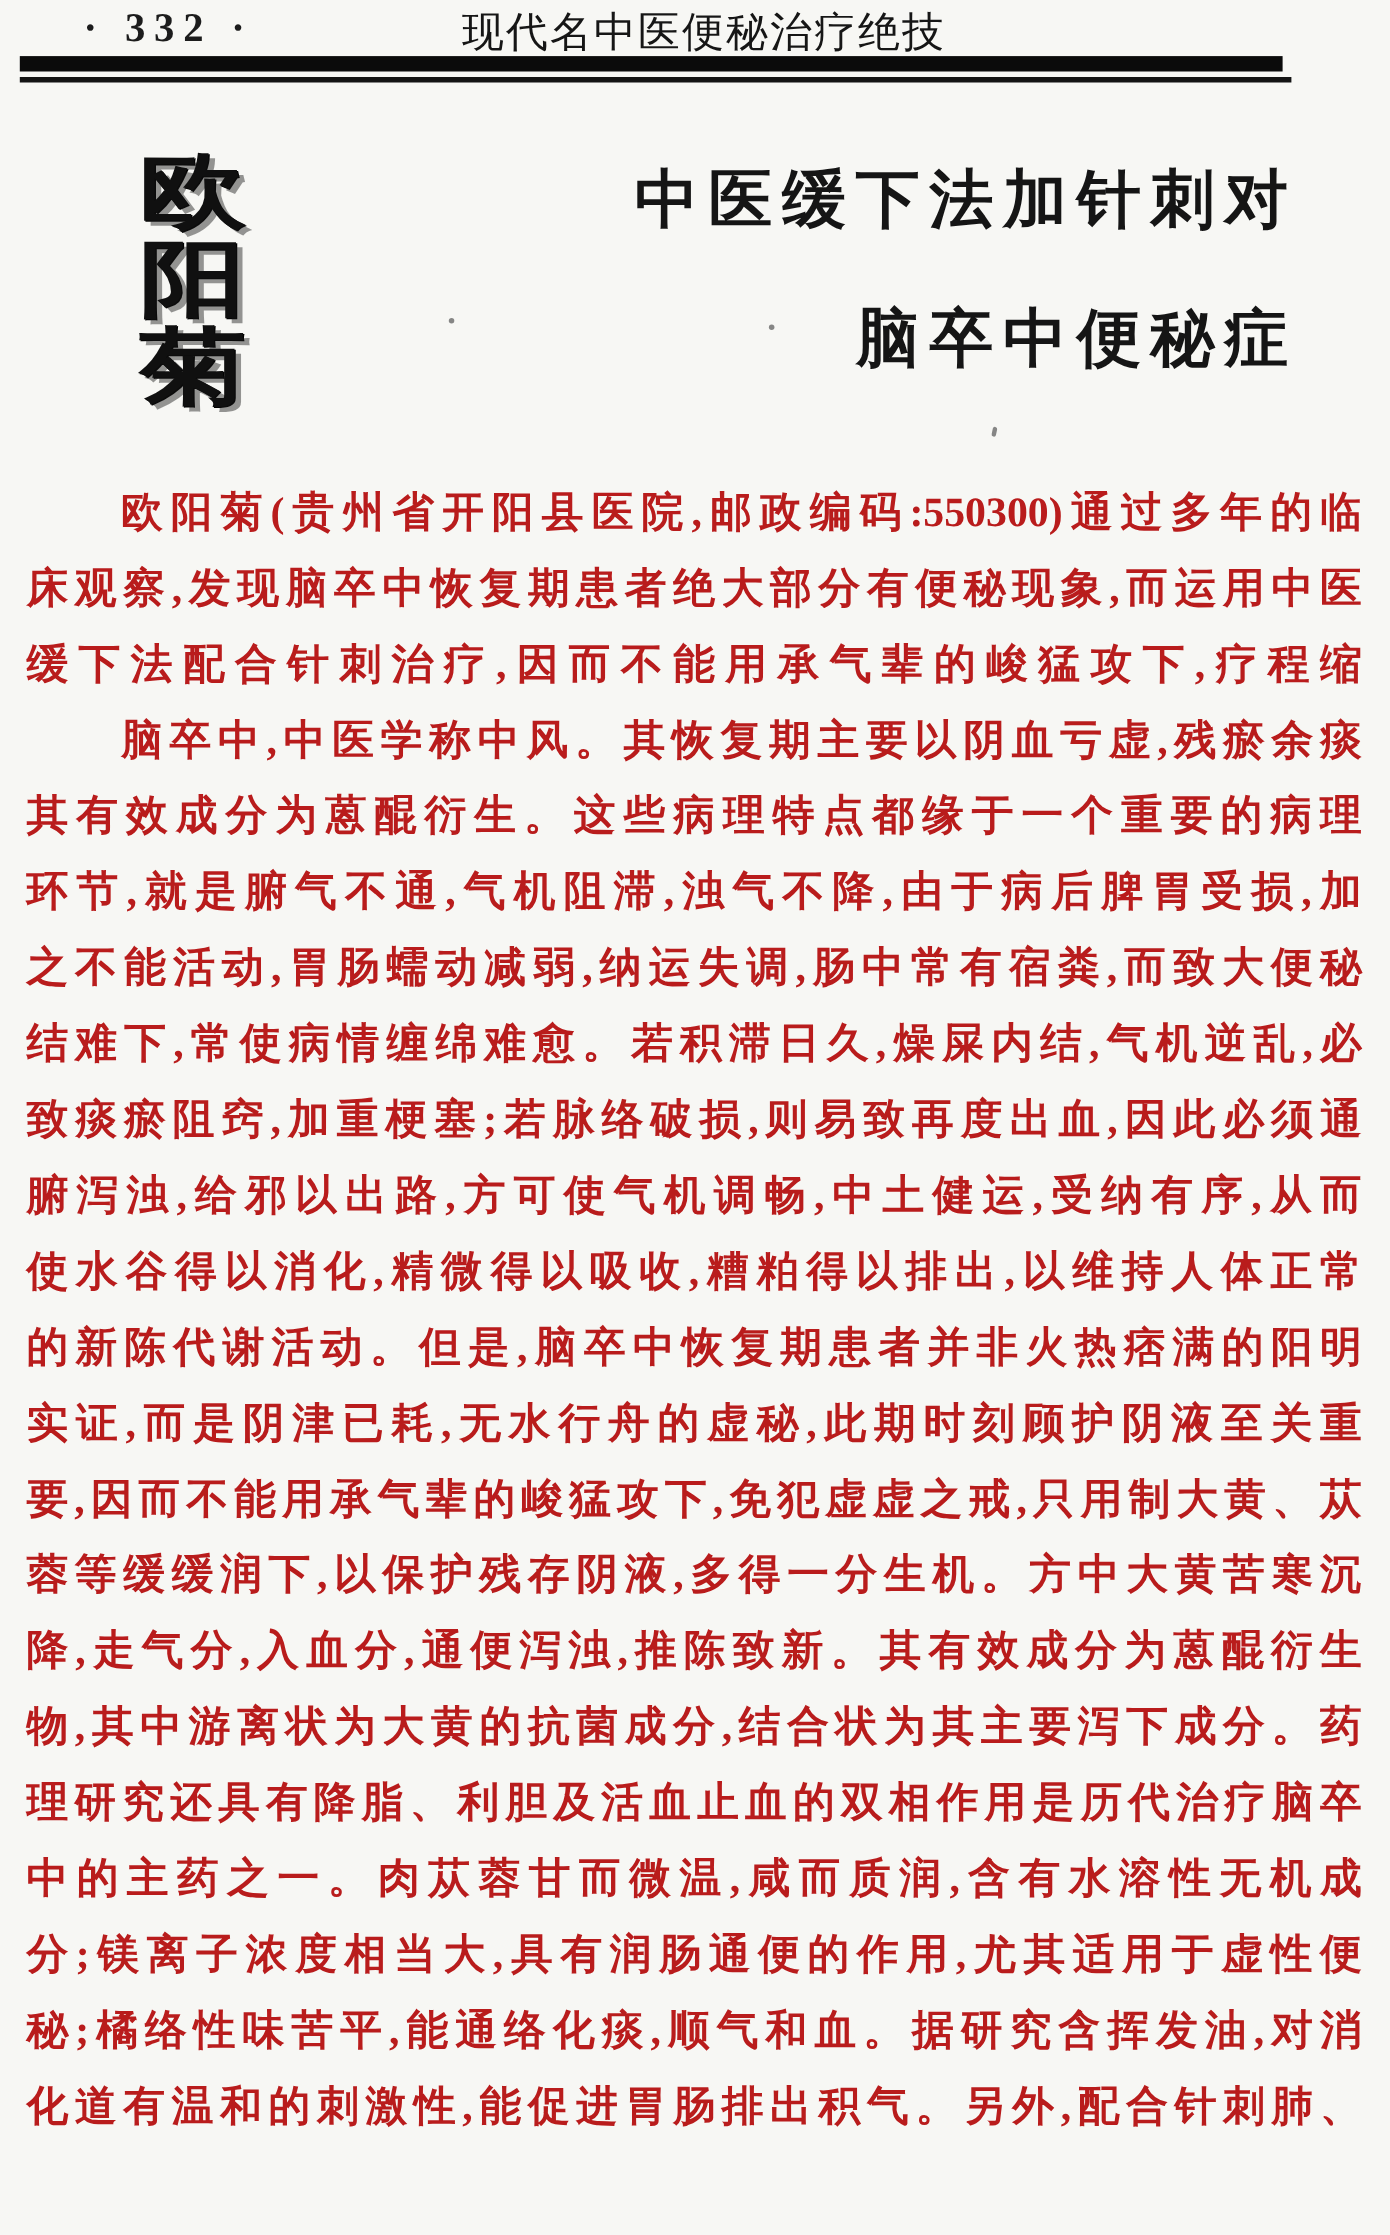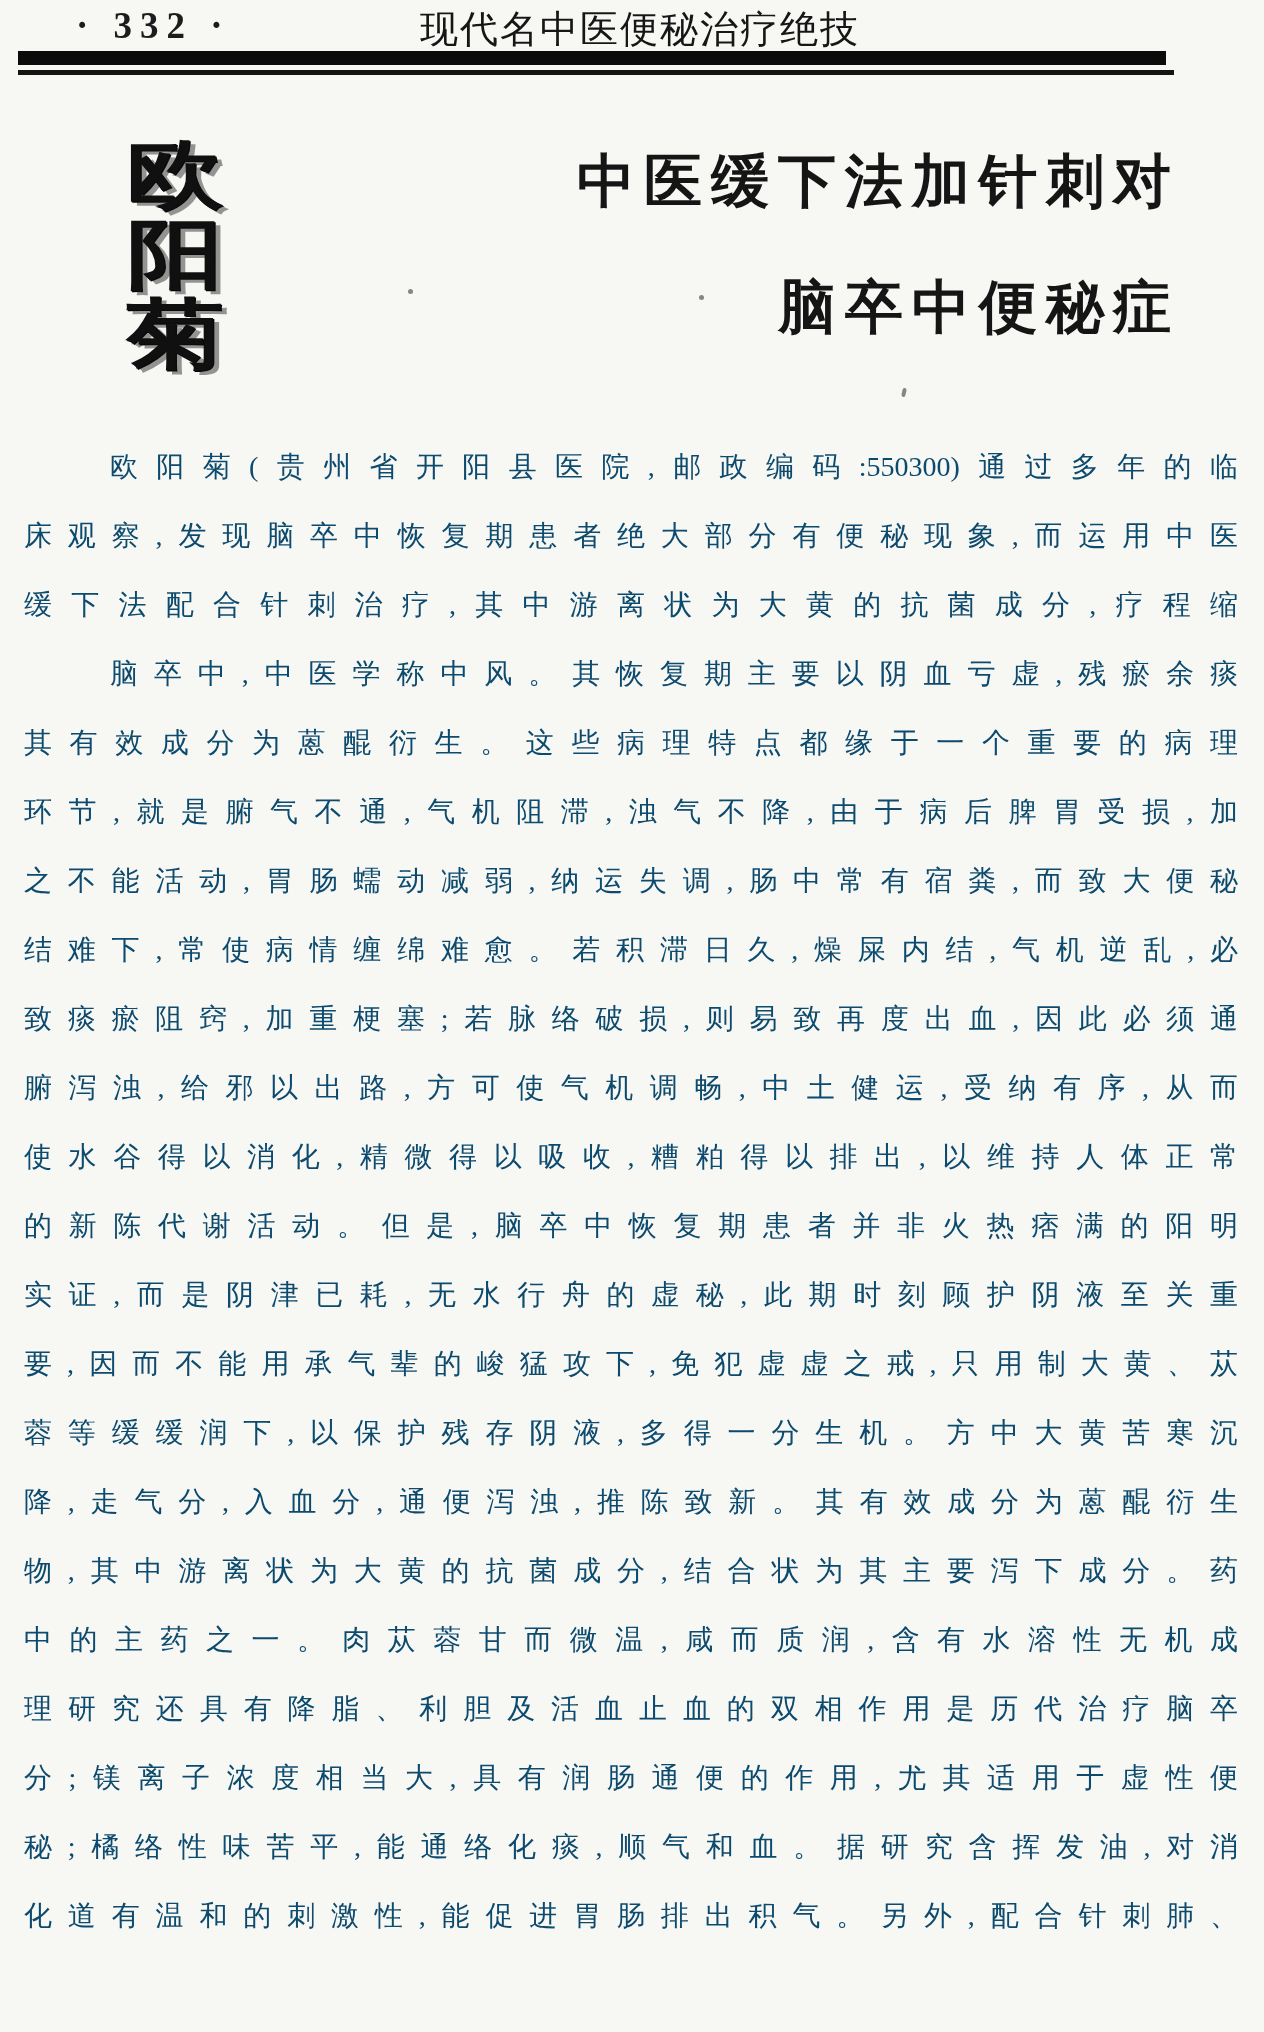--- a/index.html
+++ b/index.html
@@ -87,23 +87,23 @@
   }
   
   .body-text {
     position: absolute;
     left: 24px; top: 432px;
     width: 1214px;
   }
   .line {
     height: 69px;
     line-height: 69px;
-    font-size: 28px;
-    font-weight: 400;
-    color: #0c4a6e;
+    font-size: 38px;
+    font-weight: 700;
+    color: #b91c1c;
     white-space: nowrap;
     text-align: justify;
     text-align-last: justify;
     overflow: visible;
   }
   .line.indent { text-indent: 86px; }
   .line.short { text-align-last: left; white-space: normal; }
   
   .speck { position: absolute; background: #4a4a4a; border-radius: 50%; opacity: .65; }
   .sp1 { left: 408px; top: 289px; width: 5px; height: 5px; }
@@ -129,37 +129,37 @@
     </div>
 
   <div class="titles">
     <div class="t1">中医缓下法加针刺对</div>
     <div class="t2">脑卒中便秘症</div>
   </div>
 
   <div class="body-text" id="body-text">
       <div class="line indent">欧阳菊(贵州省开阳县医院,邮政编码:550300)通过多年的临</div>
       <div class="line">床观察,发现脑卒中恢复期患者绝大部分有便秘现象,而运用中医</div>
-      <div class="line">缓下法配合针刺治疗,其中游离状为大黄的抗菌成分,疗程缩</div>
+      <div class="line">缓下法配合针刺治疗,因而不能用承气辈的峻猛攻下,疗程缩</div>
       <div class="line indent">脑卒中,中医学称中风。其恢复期主要以阴血亏虚,残瘀余痰</div>
       <div class="line">其有效成分为蒽醌衍生。这些病理特点都缘于一个重要的病理</div>
       <div class="line">环节,就是腑气不通,气机阻滞,浊气不降,由于病后脾胃受损,加</div>
       <div class="line">之不能活动,胃肠蠕动减弱,纳运失调,肠中常有宿粪,而致大便秘</div>
       <div class="line">结难下,常使病情缠绵难愈。若积滞日久,燥屎内结,气机逆乱,必</div>
       <div class="line">致痰瘀阻窍,加重梗塞;若脉络破损,则易致再度出血,因此必须通</div>
       <div class="line">腑泻浊,给邪以出路,方可使气机调畅,中土健运,受纳有序,从而</div>
       <div class="line">使水谷得以消化,精微得以吸收,糟粕得以排出,以维持人体正常</div>
       <div class="line">的新陈代谢活动。但是,脑卒中恢复期患者并非火热痞满的阳明</div>
       <div class="line">实证,而是阴津已耗,无水行舟的虚秘,此期时刻顾护阴液至关重</div>
       <div class="line">要,因而不能用承气辈的峻猛攻下,免犯虚虚之戒,只用制大黄、苁</div>
       <div class="line">蓉等缓缓润下,以保护残存阴液,多得一分生机。方中大黄苦寒沉</div>
       <div class="line">降,走气分,入血分,通便泻浊,推陈致新。其有效成分为蒽醌衍生</div>
       <div class="line">物,其中游离状为大黄的抗菌成分,结合状为其主要泻下成分。药</div>
+      <div class="line">理研究还具有降脂、利胆及活血止血的双相作用是历代治疗脑卒</div>
       <div class="line">中的主药之一。肉苁蓉甘而微温,咸而质润,含有水溶性无机成</div>
-      <div class="line">理研究还具有降脂、利胆及活血止血的双相作用是历代治疗脑卒</div>
       <div class="line">分;镁离子浓度相当大,具有润肠通便的作用,尤其适用于虚性便</div>
       <div class="line">秘;橘络性味苦平,能通络化痰,顺气和血。据研究含挥发油,对消</div>
       <div class="line">化道有温和的刺激性,能促进胃肠排出积气。另外,配合针刺肺、</div>
     </div>
 
   <div class="speck sp1"></div>
   <div class="speck sp2"></div>
   <div class="speck sp3"></div>
 
 </div>

